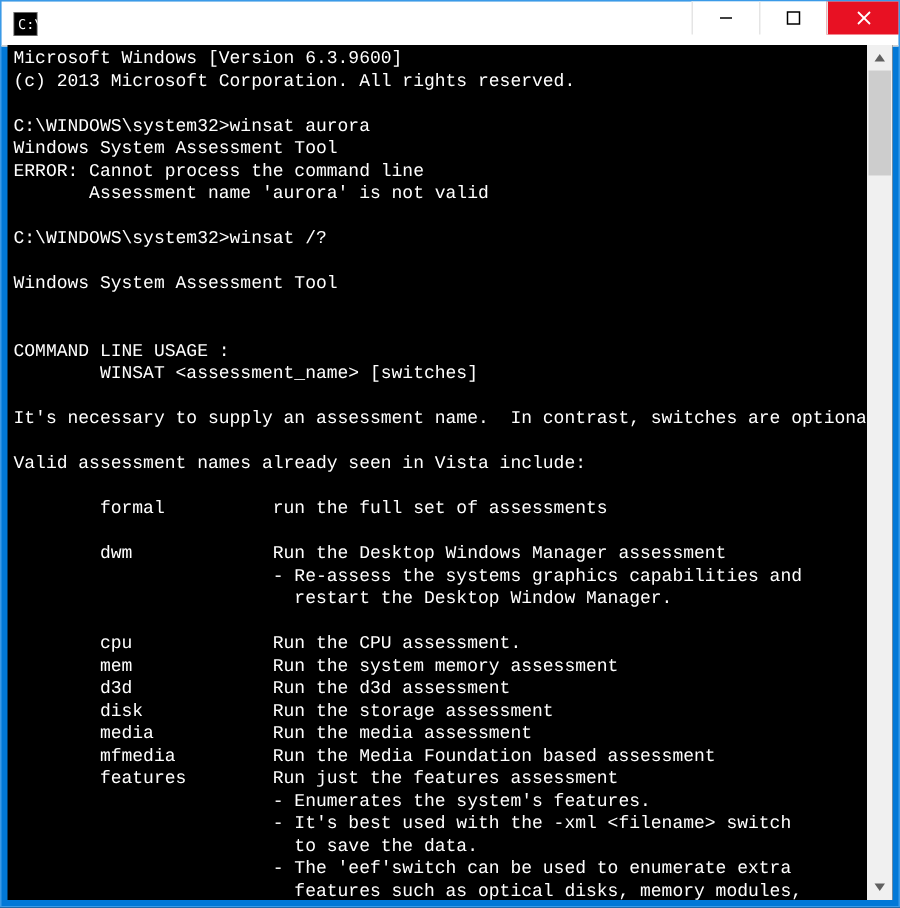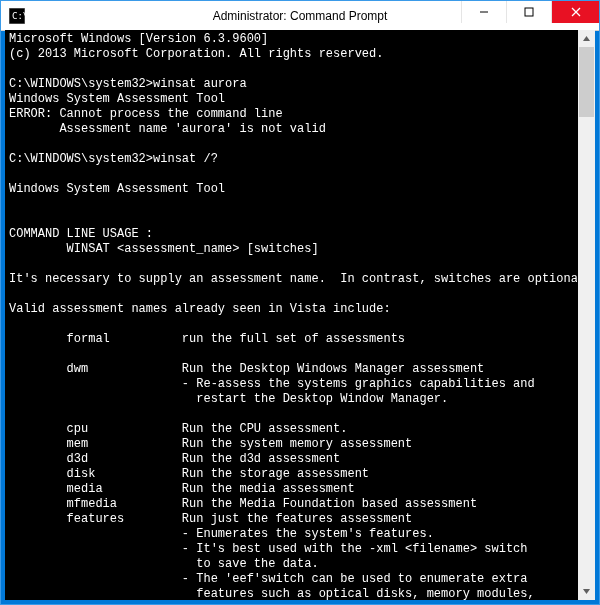--- a/index.html
+++ b/index.html
@@ -108,21 +108,20 @@
 <body>
 
 <div class="titlebar">
   <div class="sysicon">
     <svg width="16" height="16" viewBox="0 0 16 16">
       <rect x="0" y="0" width="16" height="16" fill="#000"></rect>
       <rect x="0" y="0" width="16" height="16" fill="none" stroke="#888" stroke-width="1"></rect>
       <text x="3" y="11" font-family="monospace" font-size="9" fill="#fff">C:\</text>
     </svg>
   </div>
-  <div class="title">Administrator: Command Prompt</div>
   <div class="win-controls">
     <div class="win-btn">
       <svg width="10" height="10">
           <line x1="1" y1="5" x2="9" y2="5" stroke="#000" stroke-width="1"></line>
         </svg>
     </div>
     <div class="win-btn">
       <svg width="10" height="10">
           <rect x="1" y="1" width="8" height="8" fill="none" stroke="#000" stroke-width="1"></rect>
         </svg>

